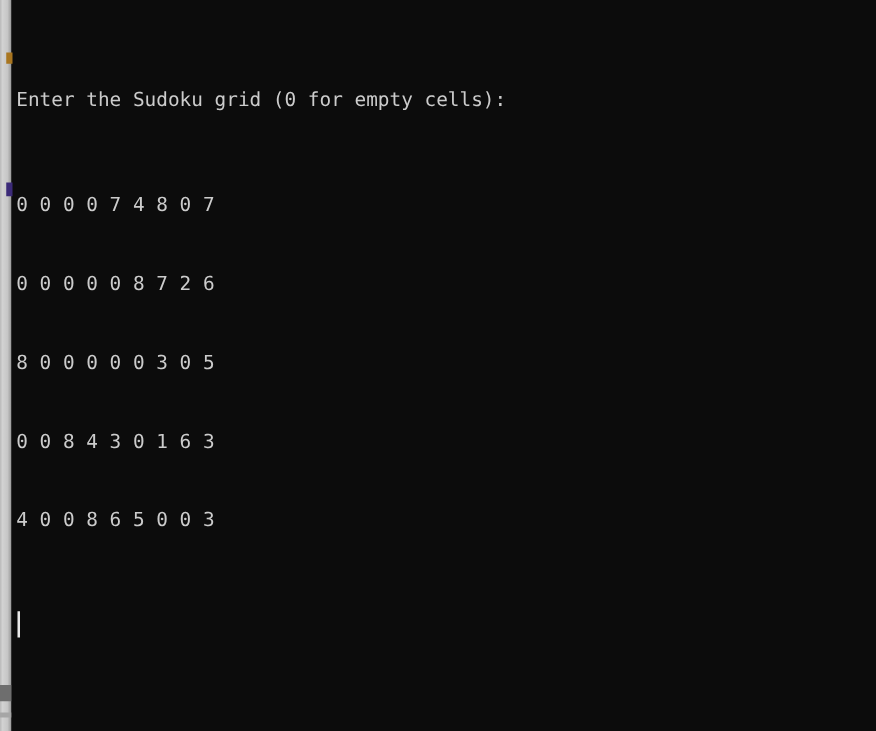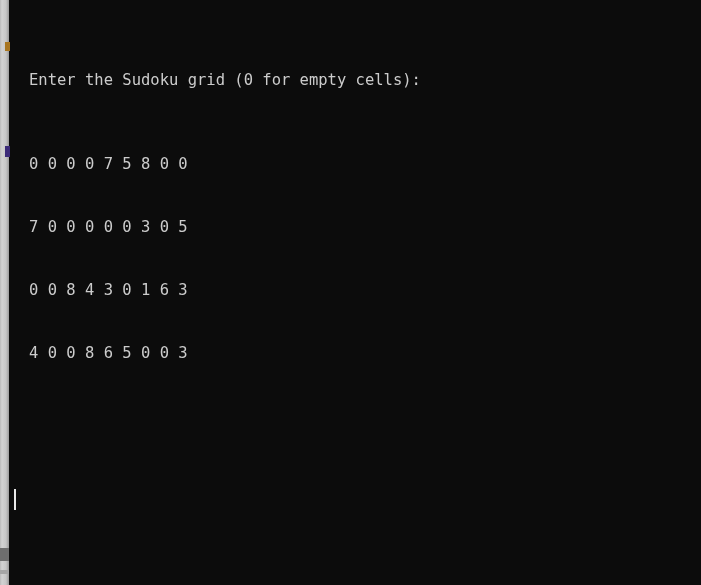--- a/index.html
+++ b/index.html
@@ -75,21 +75,20 @@
     color: #cccccc;
     font-family: "DejaVu Sans Mono", monospace;
     font-size: 15.5px;
     line-height: 21px;
     white-space: pre;
     letter-spacing: 0px;
   }
   .line {
     height: 21px;
     white-space: pre;
-    margin-left: 16px;
   }
 
   
   #text-cursor {
     position: absolute;
     left: 14px;
     top: 489px;
     width: 2px;
     height: 21px;
     background: #e8e8e8;
@@ -105,22 +104,23 @@
     <div id="scroll-mark-low"></div>
   </div>
 
   <div class="edge-artifact" id="artifact-amber"></div>
   <div class="edge-artifact" id="artifact-violet"></div>
 
   <div id="console-text">
 
     <div class="line">Enter the Sudoku grid (0 for empty cells):</div>
 
-    <div class="line">0 0 0 0 7 5 8 0 0</div>
-    <div class="line">7 0 0 0 0 0 3 0 5</div>
+    <div class="line">0 0 0 0 7 4 8 0 7</div>
+    <div class="line">0 0 0 0 0 8 7 2 6</div>
+    <div class="line">8 0 0 0 0 0 3 0 5</div>
     <div class="line">0 0 8 4 3 0 1 6 3</div>
     <div class="line">4 0 0 8 6 5 0 0 3</div>
     
     
 
     
 
     
     
     

